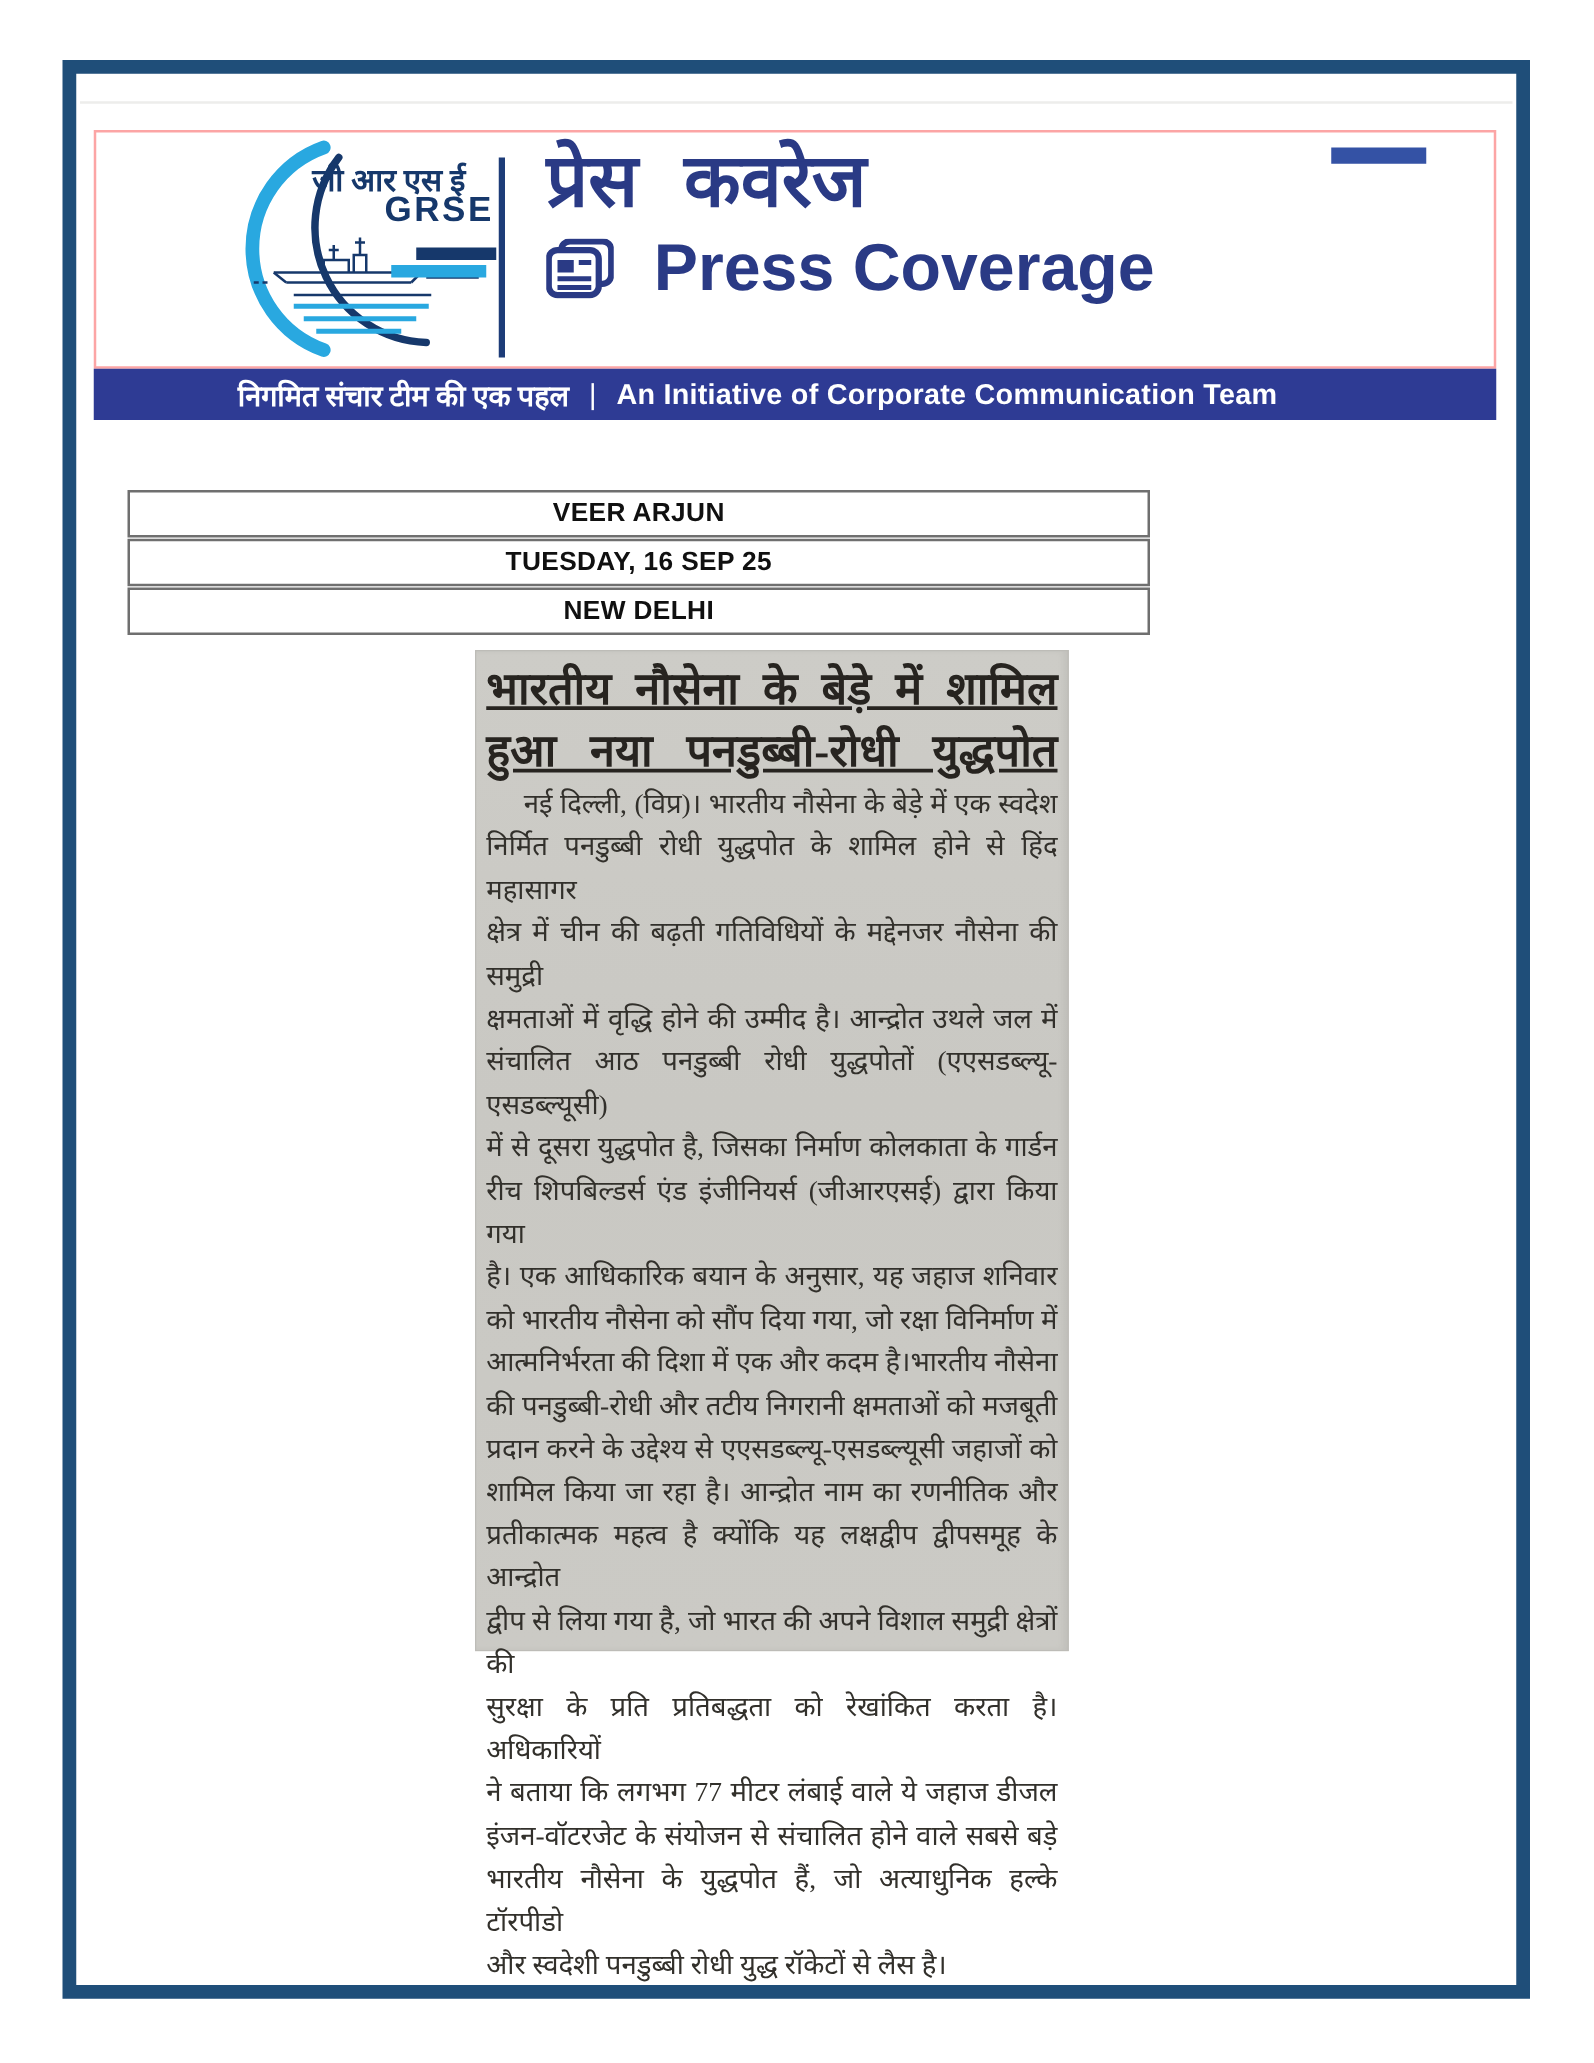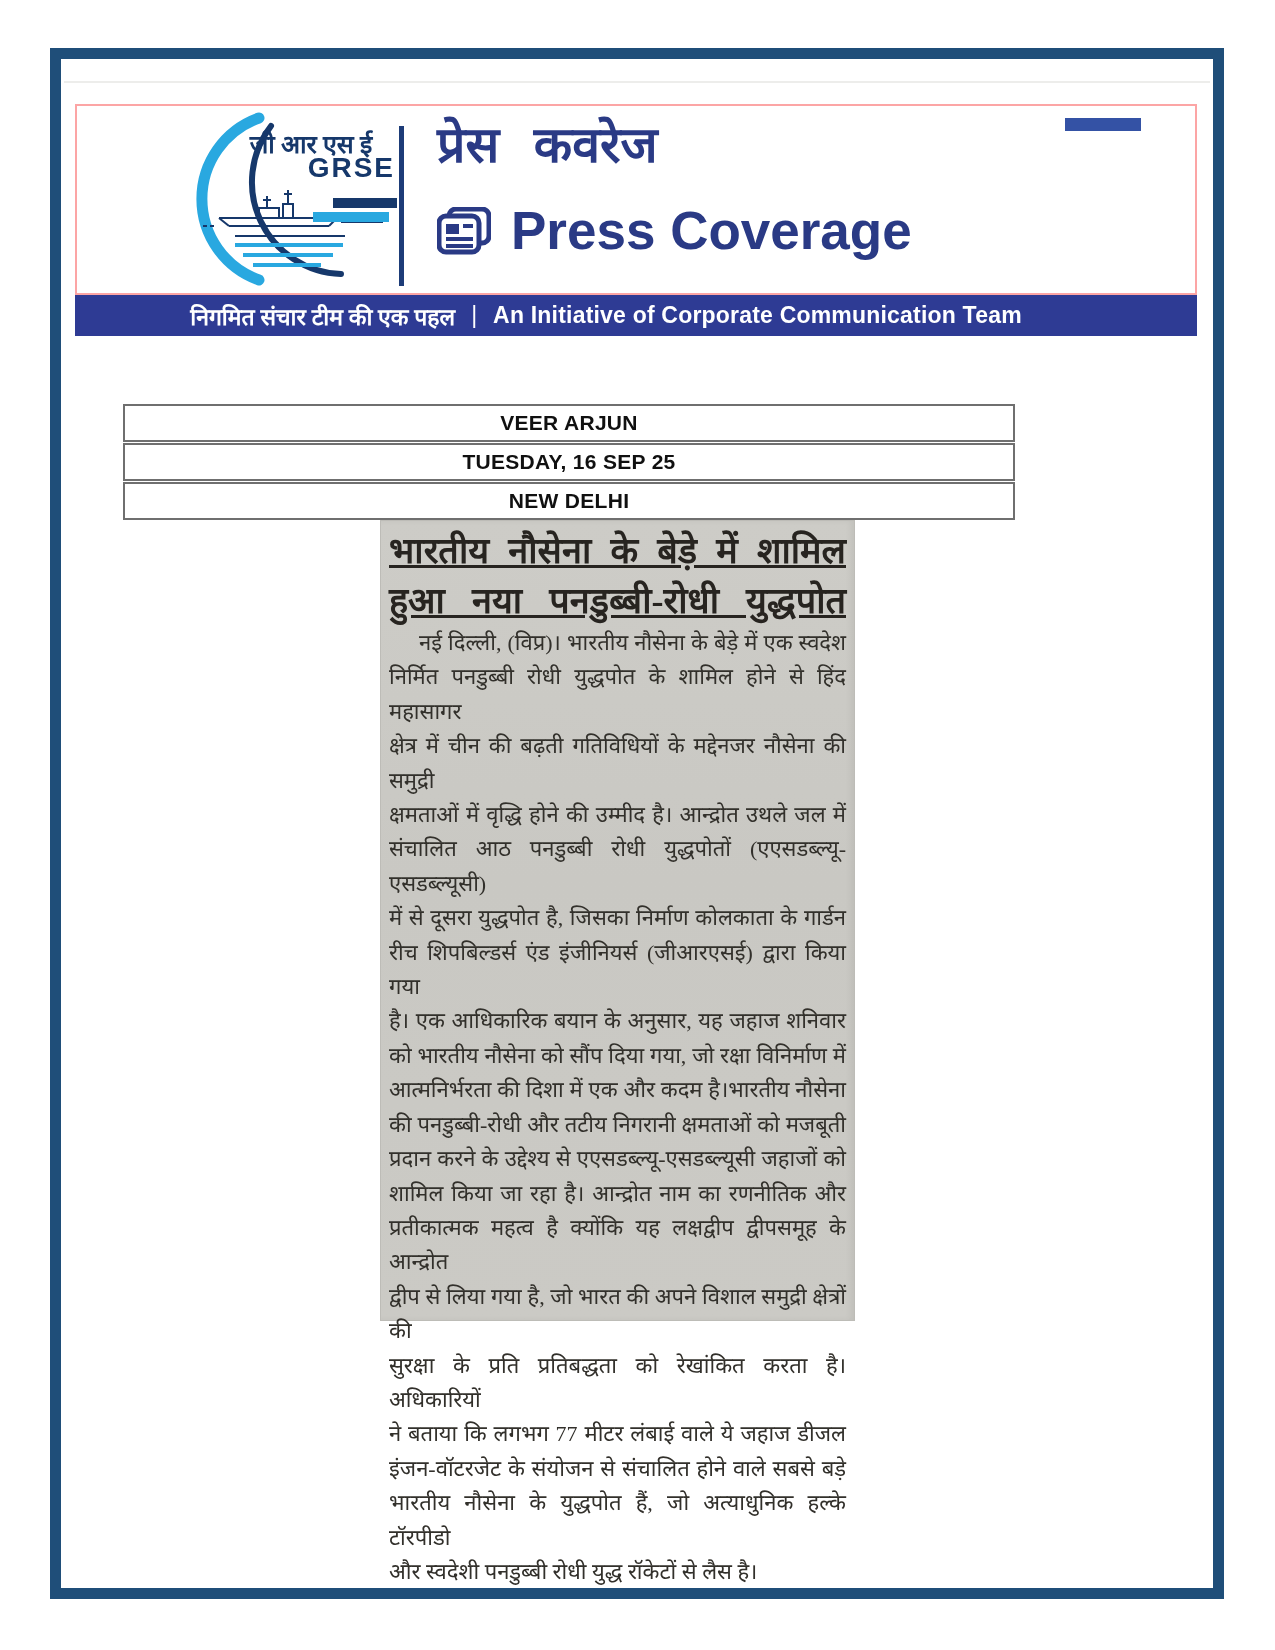--- a/index.html
+++ b/index.html
@@ -18,35 +18,35 @@
   .logo { position:absolute; left:118px; top:6px; width:212px; height:176px; }
   .logo svg { position:absolute; left:0; top:0; }
   .logo-dev   { position:absolute; left:46px; top:14px; width:140px; text-align:center;
                 font-family:"Liberation Serif", serif; font-weight:bold; font-size:25px; color:#16386b; }
   .logo-latin { position:absolute; left:60px; top:40px; width:140px; text-align:right;
                 font-weight:bold; font-size:28px; letter-spacing:2px; color:#16386b; }
 
   .logo-divider { position:absolute; left:322px; top:20px; width:5px; height:160px; background:#1d3c78; }
 
   .titles { position:absolute; left:360px; top:0px; }
-  .title-hi { font-family:"Liberation Serif", serif; font-weight:bold; font-size:50px; line-height:78px;
+  .title-hi { font-family:"Liberation Serif", serif; font-weight:bold; font-size:59px; line-height:78px;
               color:#2a3a85; word-spacing:22px; white-space:nowrap; }
-  .title-en-row { display:flex; align-items:center; gap:20px; margin-top:16px; }
+  .title-en-row { display:flex; align-items:center; gap:32px; margin-top:0px; }
   .title-en { font-weight:bold; font-size:53px; line-height:62px; color:#2a3a85; white-space:nowrap; }
 
   
   .banner { position:absolute; left:75px; top:295px; width:1122px; height:41px; background:#2e3b94;
             color:#ffffff; display:flex; align-items:center; justify-content:center; gap:16px;
             font-size:23px; padding-right:60px; box-sizing:border-box; }
   .banner .hi  { font-family:"Liberation Serif", serif; font-weight:bold;text-align:right; }
   .banner .sep { font-weight:normal; }
   .banner .en  { font-weight:bold; letter-spacing:.2px; }
 
   
-  .pub-table { position:absolute; left:102px; top:404px; width:892px;margin-left:21px; }
+  .pub-table { position:absolute; left:102px; top:392px; width:818px; }
   .pub-row { height:34px; border:2px solid #6f6f6f; background:#ffffff; margin-bottom:1px;
              display:flex; align-items:center; justify-content:center;
              font-weight:bold; font-size:21px; color:#101010; letter-spacing:.3px; }
 
   
   .clipping { position:absolute; left:380px; top:520px; width:475px; height:801px;
               background:linear-gradient(180deg,#cdccc7 0%, #c9c8c3 45%, #cbcac5 100%);
               box-shadow: inset 0 0 0 1px #bdbcb7, inset -4px 0 6px rgba(0,0,0,.06);
               box-sizing:border-box; padding:6px 9px 0 9px; }
   .hl-line { font-family:"Liberation Serif", serif; font-weight:bold; font-size:36px; line-height:50px;

